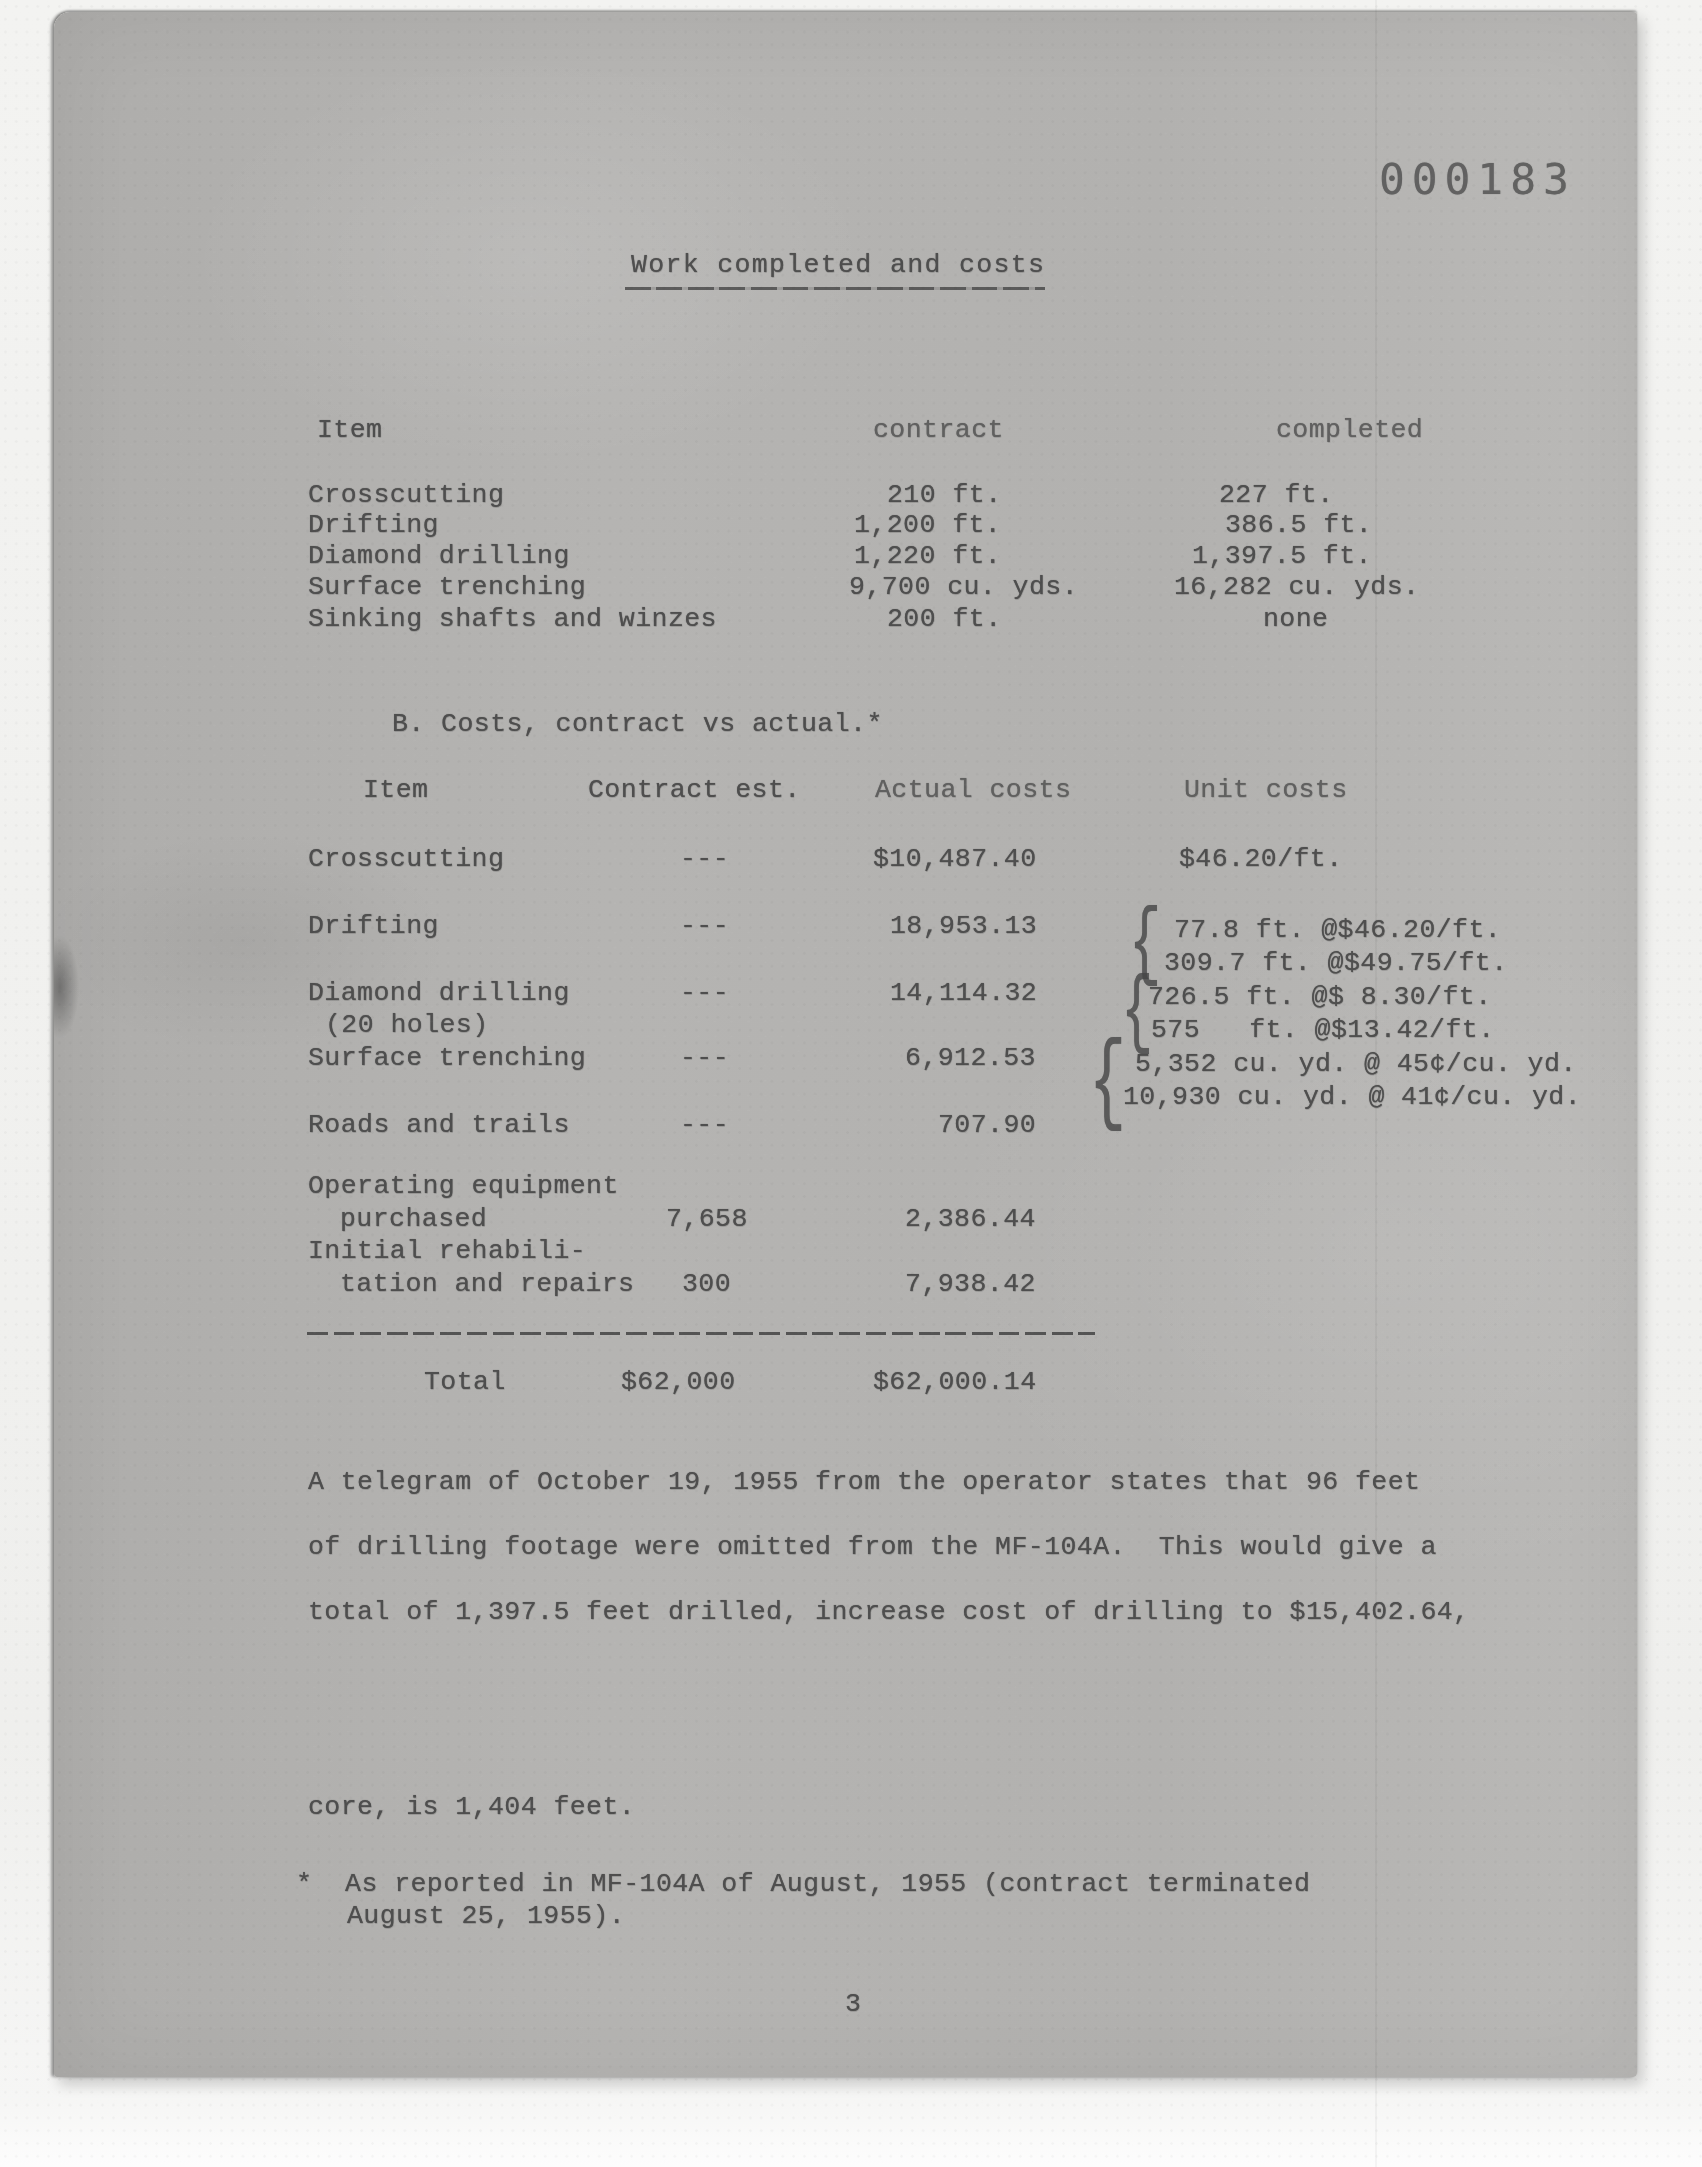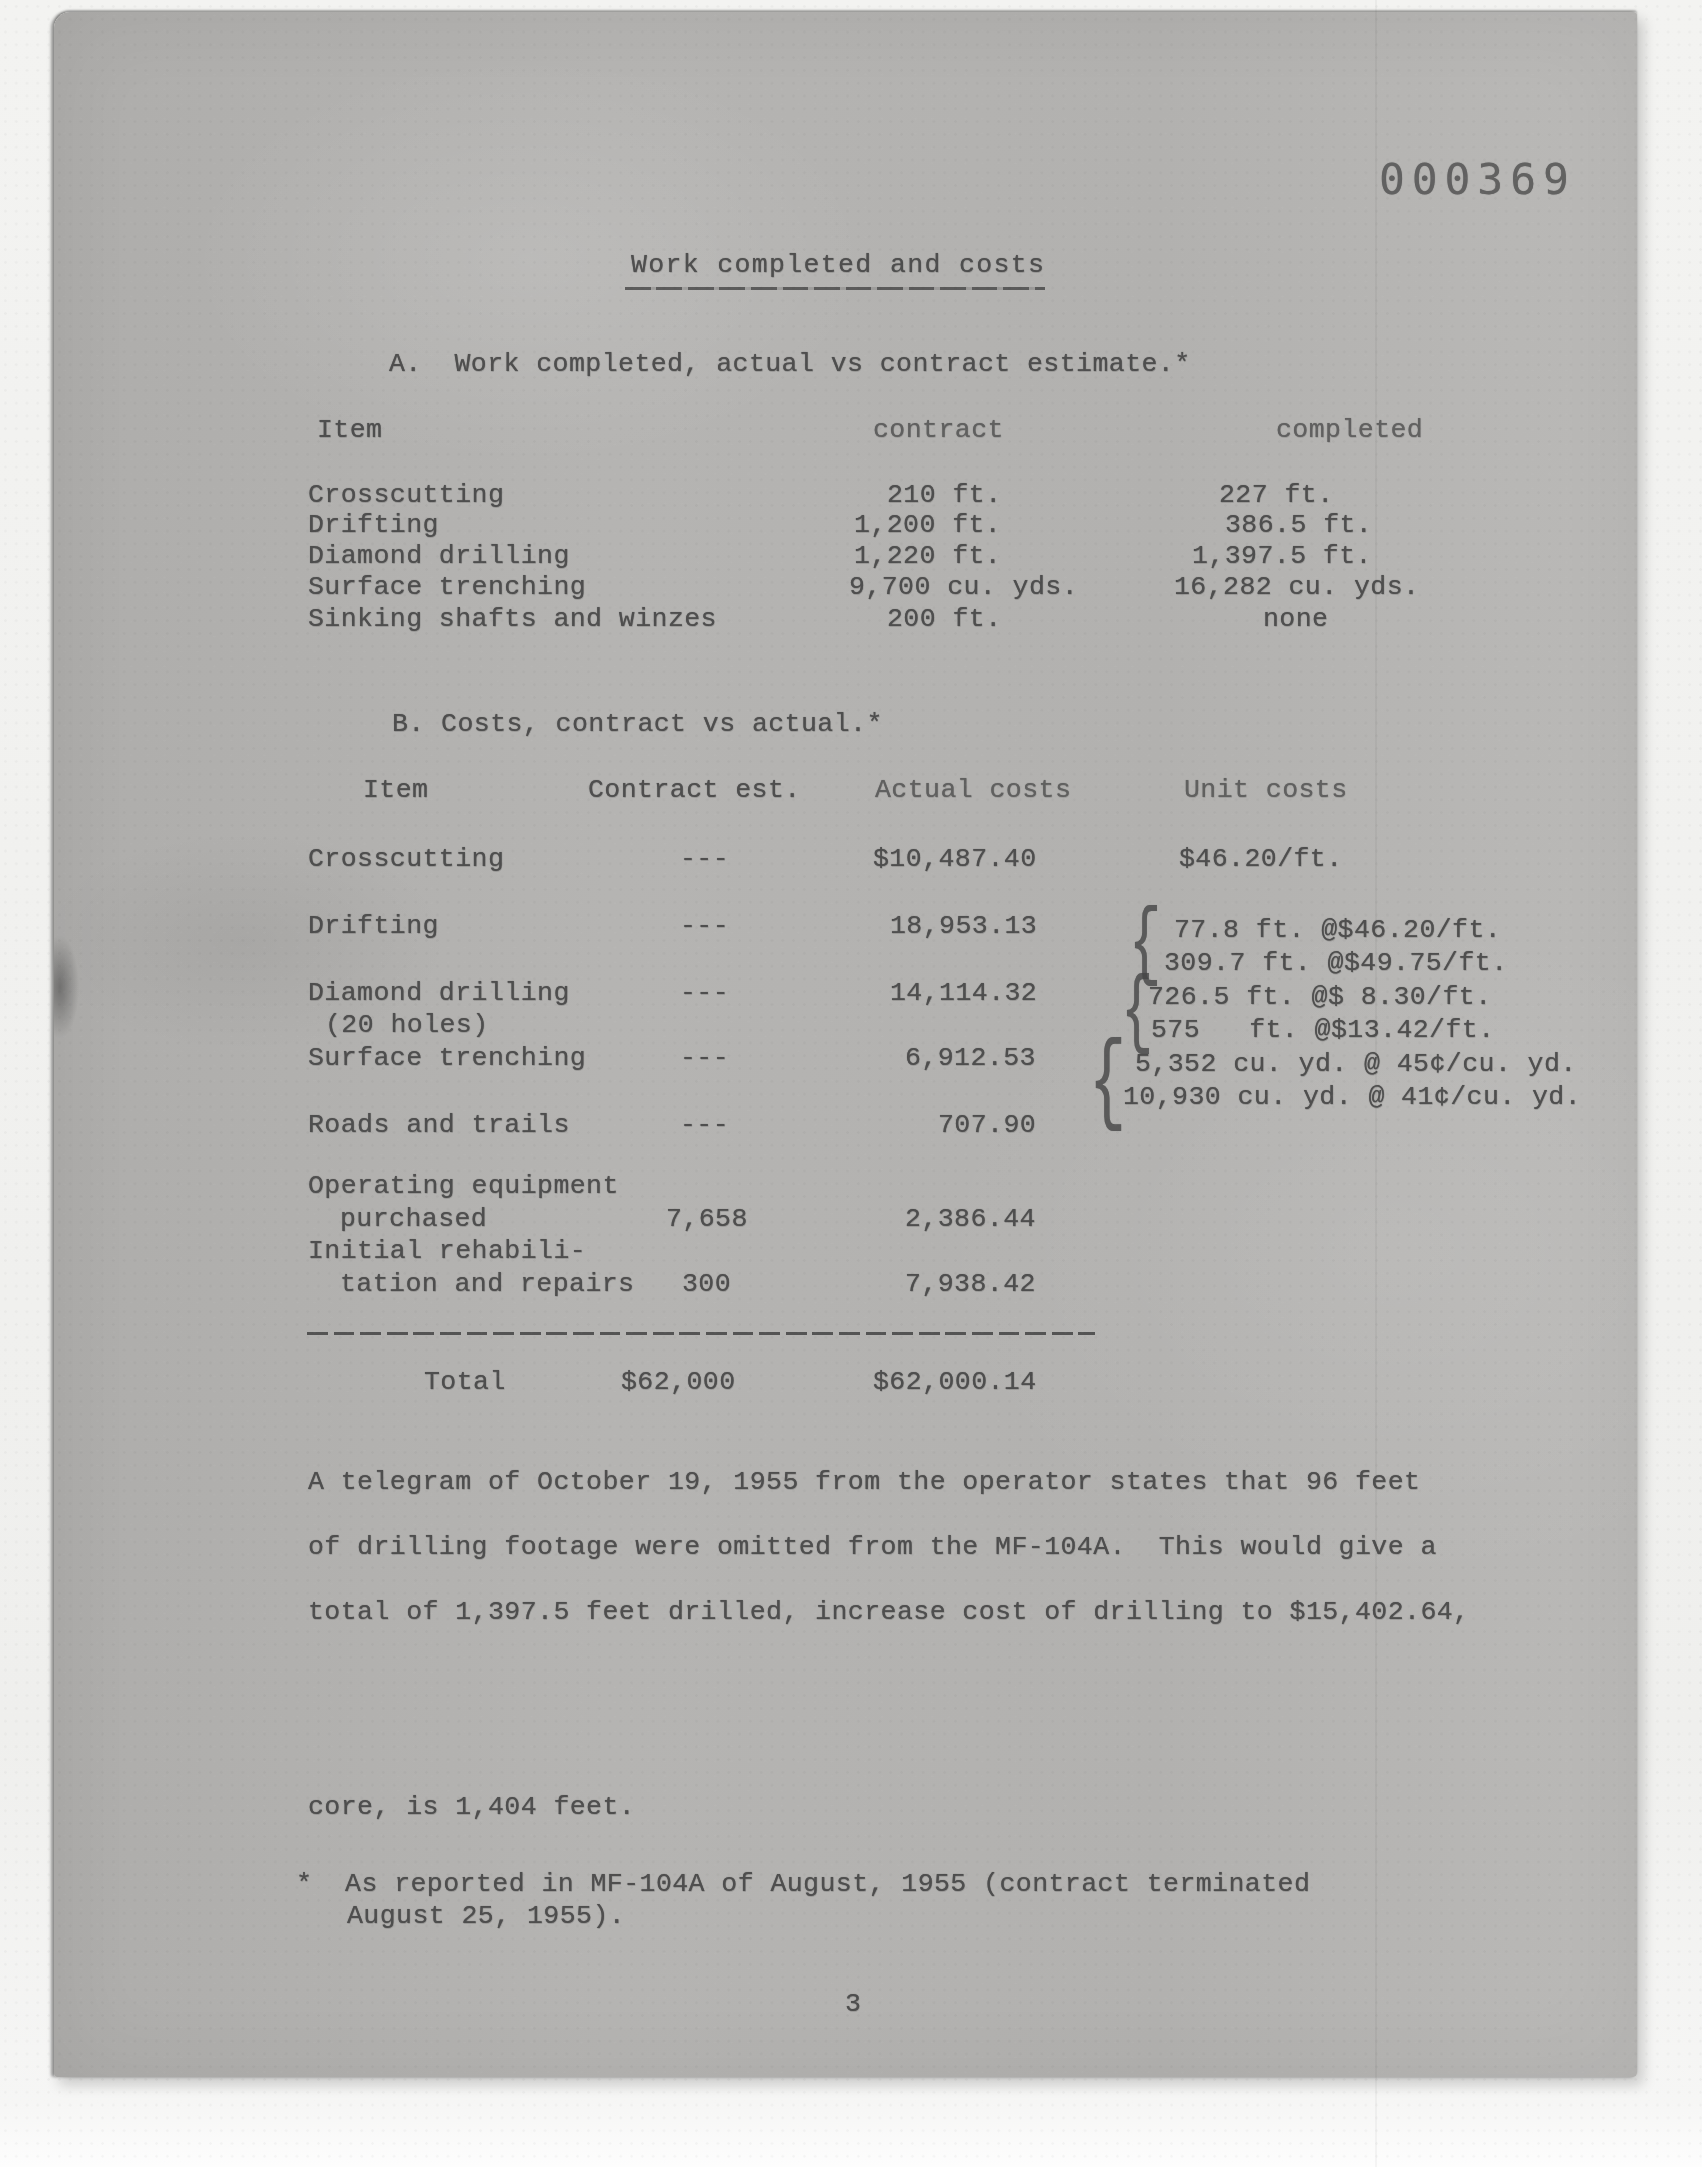--- a/index.html
+++ b/index.html
@@ -55,26 +55,25 @@
   .brace-big{font-size:100px;line-height:100px;}
   .crease{position:absolute;top:0;bottom:0;width:2px;background:rgba(0,0,0,.035);}
 </style>
 </head>
 <body>
 
 <div id="stage">
   <div id="paper"></div>
   <div class="crease" style="left:1375px;"></div>
 
-  <div class="t stamp" style="left:1379px;top:158px;">000369</div>
+  <div class="t stamp" style="left:1379px;top:158px;">000183</div>
 
   <div class="t" style="left:631px;top:252px;letter-spacing:1.3px;">Work completed and costs</div>
   <div class="title-underline" style="left:625px;top:287px;width:420px;"></div>
 
-  <div class="t" style="left:389px;top:351px;">A.  Work completed, actual vs contract estimate.*</div>
 
   <div class="t" style="left:317px;top:417px;">Item</div>
   <div class="t faint" style="left:873px;top:417px;">contract</div>
   <div class="t faint" style="left:1276px;top:417px;">completed</div>
 
   <div class="t" style="left:308px;top:482px;">Crosscutting</div>
   <div class="t" style="left:887px;top:482px;">210 ft.</div>
   <div class="t" style="left:1219px;top:482px;">227 ft.</div>
 
   <div class="t" style="left:308px;top:512px;">Drifting</div>

